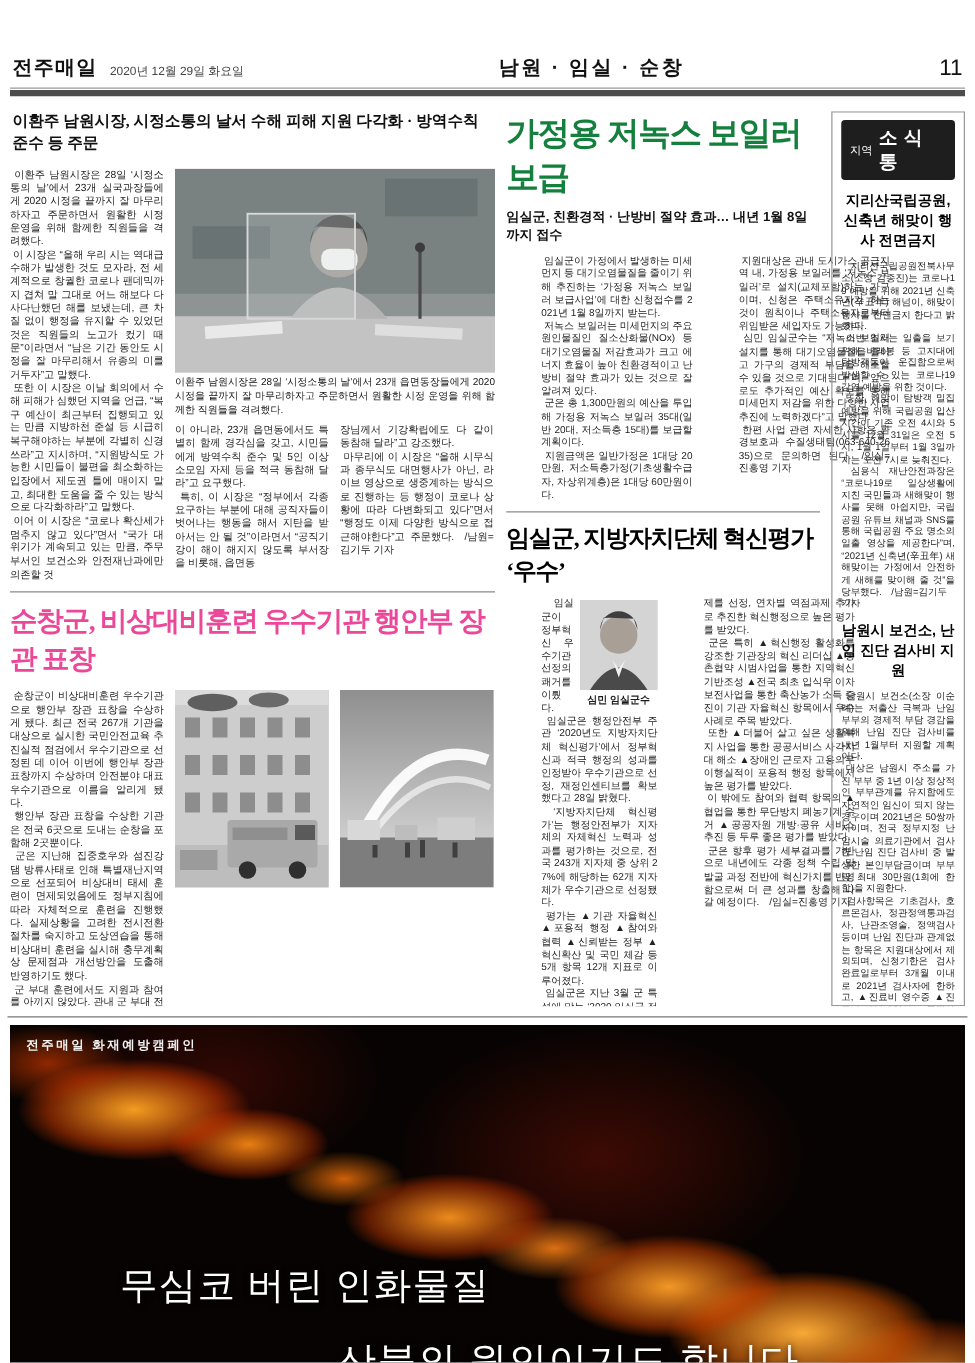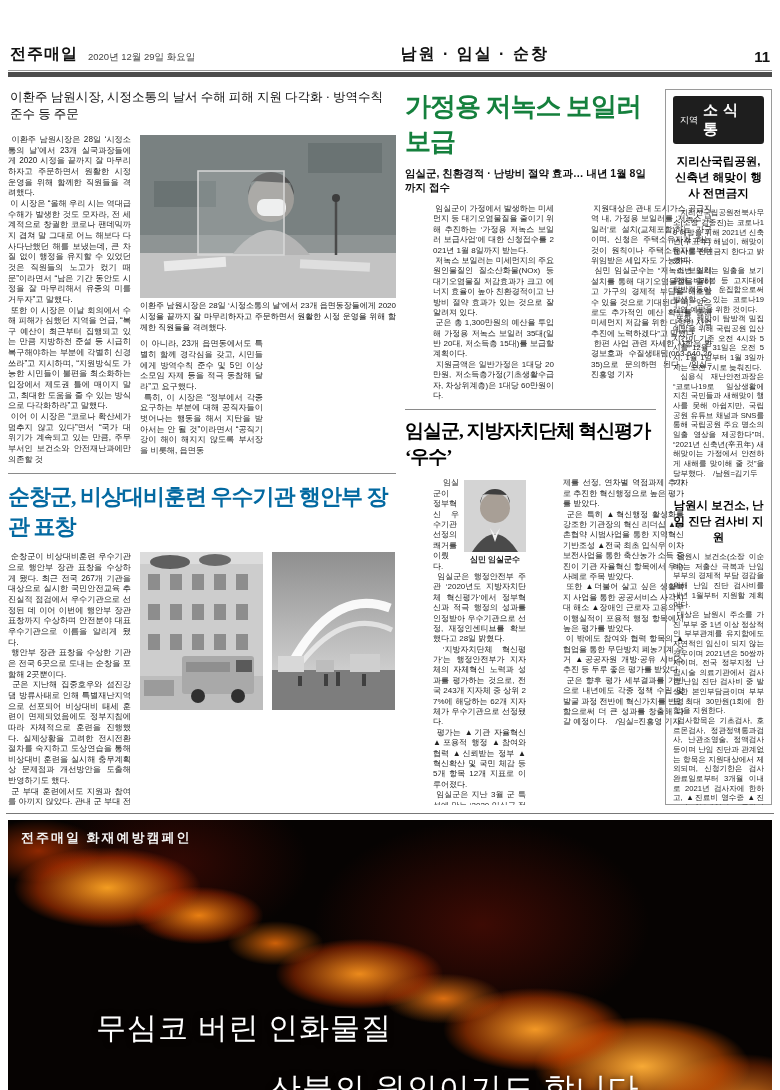--- a/index.html
+++ b/index.html
@@ -6,48 +6,48 @@
   html,body { background:#fff; }
   body { width:780px; height:1090px; font-family:"Liberation Sans","DejaVu Sans",sans-serif; color:#1a1a1a; overflow:hidden; }
   .page { width:780px; height:1090px; padding:5px 8px 0; }
 
   
   .header { display:flex; align-items:flex-end; justify-content:space-between; padding:2px 2px 5px; }
   .h-left { display:flex; align-items:flex-end; gap:10px; }
   .masthead { font-size:16px; font-weight:bold; letter-spacing:1px; color:#111; }
   .edition-date { font-size:9.5px; color:#444; padding-bottom:1px;margin-top:44px; }
   .section-title { font-size:16px; font-weight:bold; letter-spacing:2px; color:#111; }
-  .page-number { font-size:15px; font-weight:bold; color:#111; }
+  .page-number { font-size:18px; font-weight:normal; color:#111; }
   .header-rule { border-top:1px solid #999; }
   .header-rule-bar { height:5px; background:#4c4c4c; margin-top:1px; margin-bottom:12px; }
 
   
   .main { display:flex; gap:9px; height:716px; overflow:hidden; }
   .left-sec { width:388px; flex:none; }
   .mid-sec  { width:251px; flex:none; }
   .sidebar  { flex:1; }
 
   
   .bt { font-size:8.2px; line-height:1.3; text-align:justify; white-space:pre-line; color:#222; word-break:break-all; }
   .cap { font-size:8px; line-height:1.35; color:#111; margin-top:3px; text-align:justify; word-break:break-all; }
   .divider { border-top:1px solid #8a8a8a; margin:8px 0; }
   .cols { display:flex; gap:9px; }
   .photo { background:#c9c9c9; overflow:hidden; }
   .photo svg { display:block; width:100%; height:100%; }
 
   
   .a1-headline { font-size:36px; font-weight:800; letter-spacing:-1px; text-align:center; color:#000; margin:2px 0 12px; }
-  .a1-subhead  { font-family:"Liberation Serif","DejaVu Serif",serif; font-size:12.5px; font-weight:normal; color:#111; margin:0 2px 12px; }
+  .a1-subhead  { font-family:"Liberation Serif","DejaVu Serif",serif; font-size:12.5px; font-weight:bold; color:#111; margin:0 2px 12px; }
   .a1-col1, .a1-col2, .a1-col3 { width:123px; flex:none; }
   .a1-right { width:256px; flex:none; }
   .photo-mayor { height:163px; }
   .a1-subcols { display:flex; gap:9px; margin-top:6px; }
 
   
-  .a2-headline { font-family:"Liberation Serif","DejaVu Serif",serif; font-size:22px; font-weight:bold; letter-spacing:-1px; color:#0369a1; margin:2px 0 10px; }
+  .a2-headline { font-family:"Liberation Serif","DejaVu Serif",serif; font-size:22px; font-weight:bold; letter-spacing:-1px; color:#ec4899; margin:2px 0 10px; }
   .a2-col1 { width:123px; flex:none; }
   .a2-right { width:256px; flex:none; }
   .a2-photos { display:flex; gap:9px; }
   .photo-truck, .photo-spray { width:123px; height:158px; flex:none; }
 
   
   .a3-headline { font-family:"Liberation Serif","DejaVu Serif",serif; font-size:26px; font-weight:bold; letter-spacing:-1px; color:#15803d; margin:0 0 8px; }
   .a3-subhead { font-size:10.5px; font-weight:bold; color:#111; margin-bottom:9px; }
   .mid-col { width:121px; flex:none; }
   .a4-headline { font-family:"Liberation Serif","DejaVu Serif",serif; font-size:19px; font-weight:bold; letter-spacing:-1px; color:#000; margin:0 0 8px; }
@@ -75,21 +75,21 @@
       radial-gradient(85px 38px at 25% 31%, rgba(255,140,20,.9), rgba(190,50,0,.4) 60%, transparent 76%),
       radial-gradient(65px 30px at 35% 40%, rgba(255,120,10,.8), transparent 74%),
       radial-gradient(105px 44px at 46% 50%, rgba(255,150,30,.92), rgba(200,55,0,.45) 62%, transparent 80%),
       radial-gradient(80px 34px at 57% 58%, rgba(255,130,20,.85), transparent 74%),
       radial-gradient(115px 52px at 69% 68%, rgba(255,160,40,.95), rgba(215,70,0,.5) 60%, transparent 80%),
       radial-gradient(135px 62px at 83% 80%, rgba(255,175,55,.97), rgba(220,85,0,.55) 60%, transparent 80%),
       radial-gradient(115px 68px at 96% 94%, rgba(255,150,40,.9), rgba(190,60,0,.4) 65%, transparent 82%),
       radial-gradient(240px 150px at 62% 34%, rgba(115,18,6,.5), transparent 70%),
       radial-gradient(190px 115px at 22% 14%, rgba(95,14,5,.5), transparent 70%);
   }
-  .banner-label { position:absolute; top:9px; left:13px; color:#f2f2f2; font-size:13px; font-weight:bold; letter-spacing:2px; }
+  .banner-label { position:absolute; top:9px; left:13px; color:#f2f2f2; font-size:10px; font-weight:bold; letter-spacing:2px; }
   .banner-line1 { position:absolute; left:88px; top:188px; color:#fff; font-family:"Liberation Serif","DejaVu Serif",serif; font-size:30px; letter-spacing:1px; text-shadow:0 0 6px rgba(0,0,0,.8); }
   .banner-line2 { position:absolute; left:262px; top:248px; color:#fff; font-family:"Liberation Serif","DejaVu Serif",serif; font-size:31px; letter-spacing:1px; text-shadow:0 0 6px rgba(0,0,0,.8); }
 </style>
 </head>
 <body>
 
 <div class="page">
 
   <header class="header">
     <div class="h-left">
@@ -129,20 +129,22 @@
                 <rect x="117" y="64" width="29" height="17" rx="7" fill="#f0f0f0"></rect>
                 <rect x="58" y="36" width="86" height="84" fill="rgba(235,240,240,0.18)" stroke="#d8d8d8" stroke-width="1.5"></rect>
                 <line x1="196" y1="120" x2="196" y2="66" stroke="#4a4a4a" stroke-width="2.5"></line>
                 <circle cx="196" cy="63" r="4" fill="#3c3c3c"></circle>
               </svg>
             </div>
             <div class="cap">이환주 남원시장은 28일 ‘시정소통의 날’에서 23개 읍면동장들에게 2020 시정을 끝까지 잘 마무리하자고 주문하면서 원활한 시정 운영을 위해 함께한 직원들을 격려했다.</div>
             <div class="a1-subcols">
               <div class="bt a1-col2">이 아니라, 23개 읍면동에서도 특별히 함께 경각심을 갖고, 시민들에게 방역수칙 준수 및 5인 이상 소모임 자제 등을 적극 동참해 달라”고 요구했다.
 &nbsp;특히, 이 시장은 “정부에서 각종 요구하는 부분에 대해 공직자들이 벗어나는 행동을 해서 지탄을 받아서는 안 될 것”이라면서 “공직기강이 해이 해지지 않도록 부서장을 비롯해, 읍면동</div>
+              <div class="bt a1-col3">장님께서 기강확립에도 다 같이 동참해 달라”고 강조했다.
+&nbsp;마무리에 이 시장은 “올해 시무식과 종무식도 대면행사가 아닌, 라이브 영상으로 생중계하는 방식으로 진행하는 등 행정이 코로나 상황에 따라 다변화되고 있다”면서 “행정도 이제 다양한 방식으로 접근해야한다”고 주문했다. /남원=김기두 기자</div>
             </div>
           </div>
         </div>
       </article>
 
       <div class="divider"></div>
 
       <article>
         <h2 class="a2-headline">순창군, 비상대비훈련 우수기관 행안부 장관 표창</h2>
         <div class="cols">

